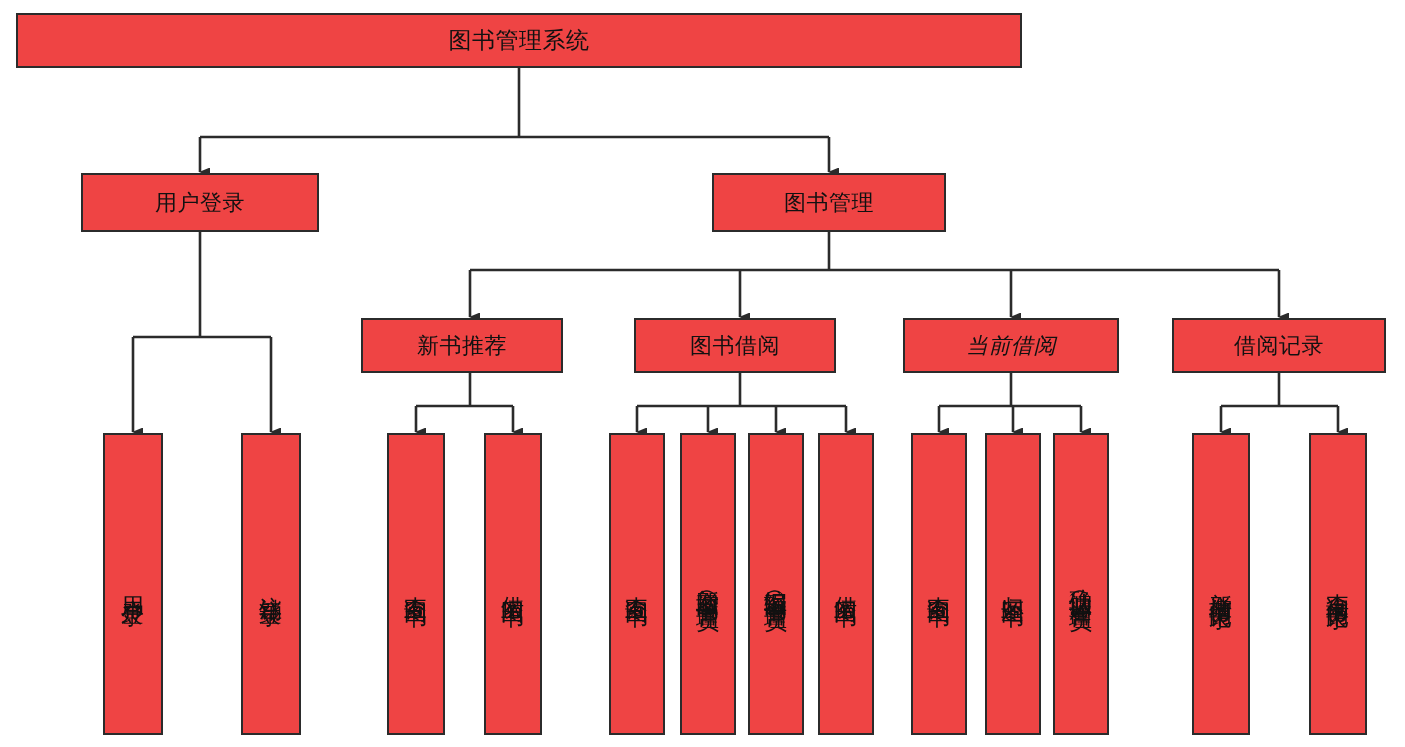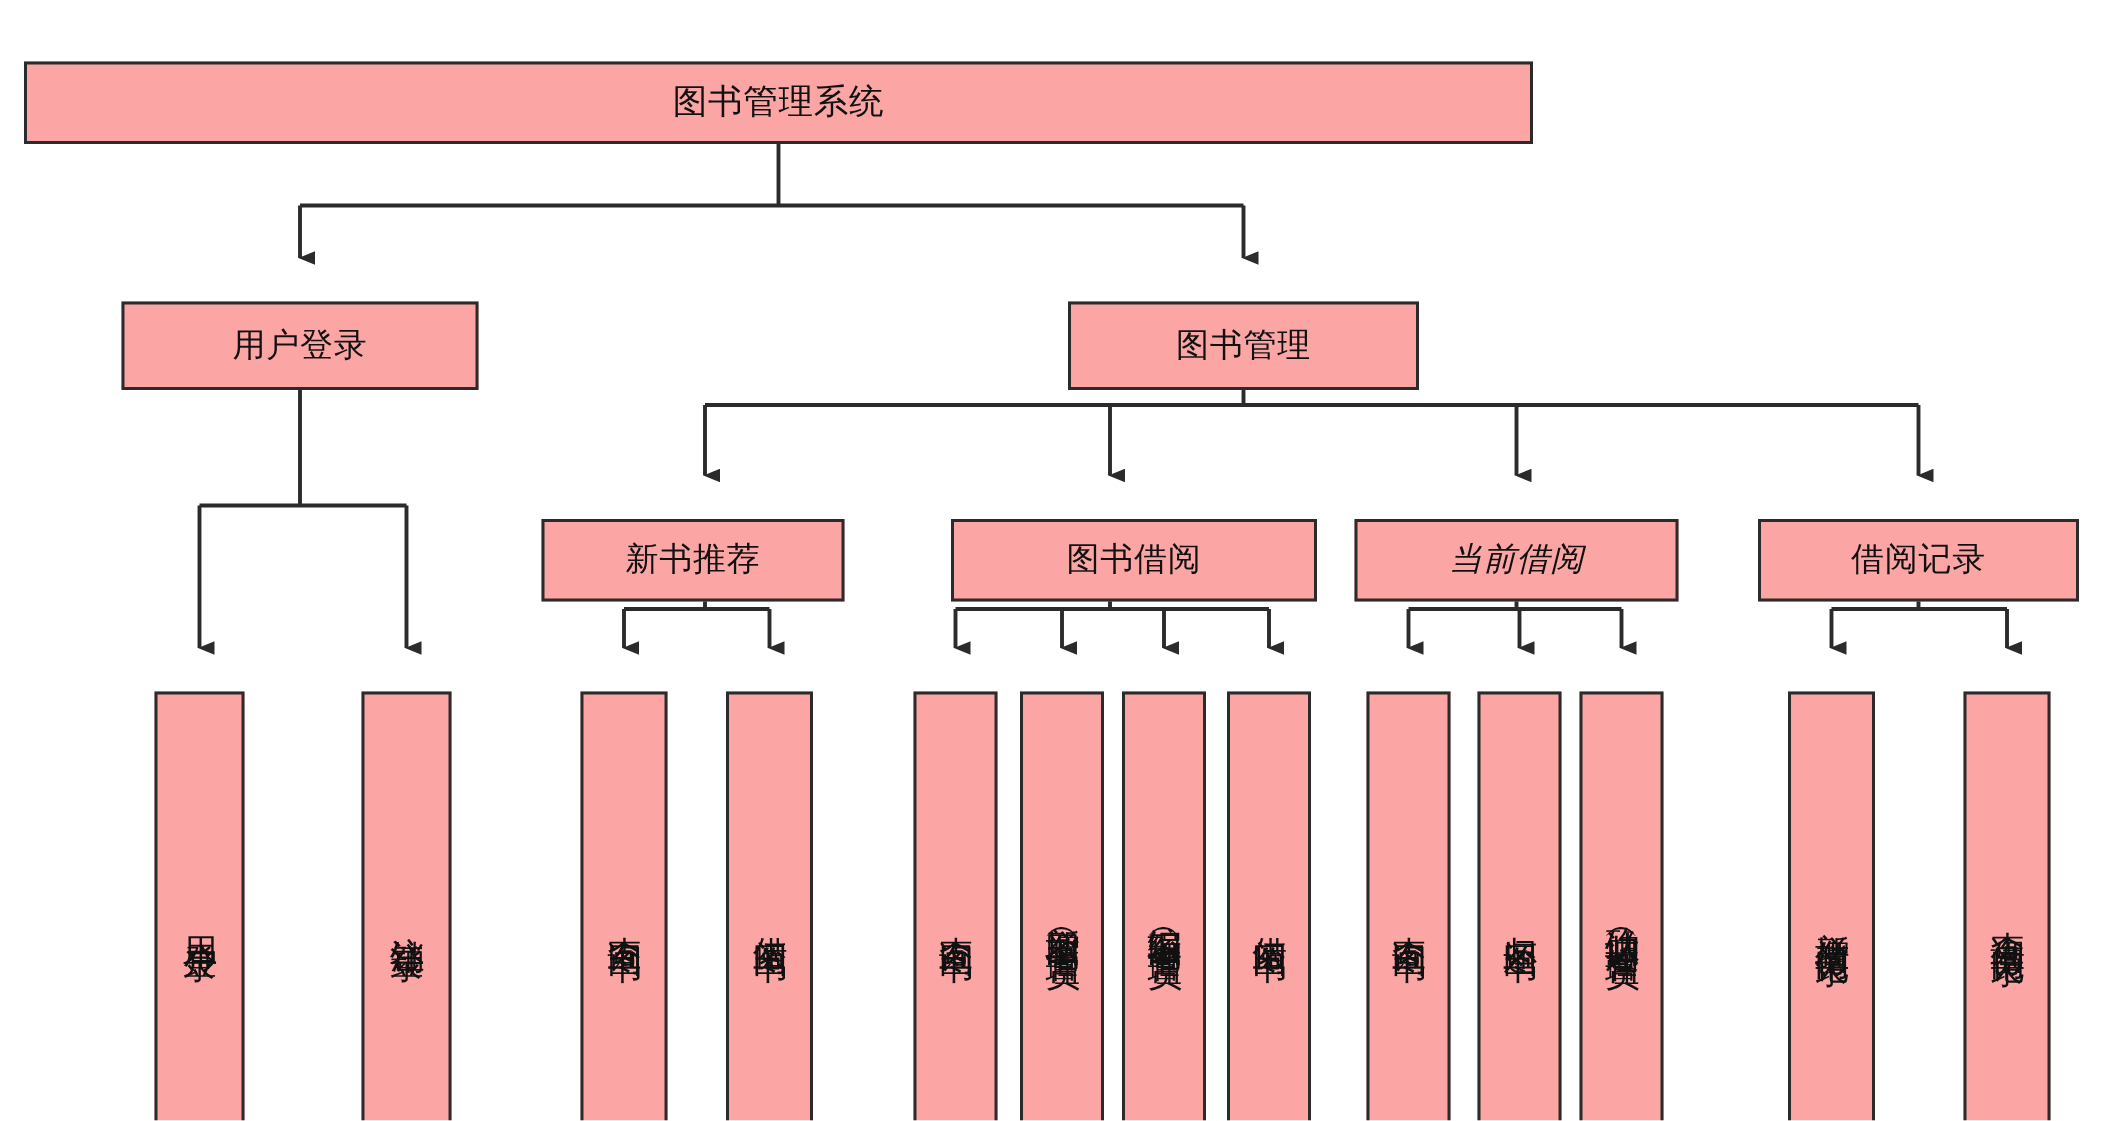--- a/index.html
+++ b/index.html
@@ -22,27 +22,26 @@
     position: absolute;
     left: 0;
     top: 0;
     width: 1405px;
     height: 747px;
     pointer-events: none;
   }
   .node {
     position: absolute;
     box-sizing: border-box;
-    background: #fca5a5;
+    background: #ef4444;
     border: 2.5px solid #2b2b2b;
     display: flex;
     align-items: center;
     justify-content: center;
     color: #111111;
-    margin-top: 28px;
   }
   .node-label {
     display: block;
     text-align: center;
     line-height: 1.18;
     color: #111111;
     letter-spacing: 0.5px;
   }
   
   .node.horiz .node-label {
@@ -130,21 +129,21 @@
       </div>
       <div class="node horiz" style="left: 81px; top: 173px; width: 238px; height: 59px;">
         <span class="node-label">用户登录</span>
       </div>
       <div class="node horiz" style="left: 712px; top: 173px; width: 234px; height: 59px;">
         <span class="node-label">图书管理</span>
       </div>
       <div class="node horiz" style="left: 361px; top: 318px; width: 202px; height: 55px;">
         <span class="node-label">新书推荐</span>
       </div>
-      <div class="node horiz" style="left: 634px; top: 318px; width: 244px; height: 55px;">
+      <div class="node horiz" style="left: 634px; top: 318px; width: 202px; height: 55px;">
         <span class="node-label">图书借阅</span>
       </div>
       <div class="node horiz" style="left: 903px; top: 318px; width: 216px; height: 55px; font-style: italic;">
         <span class="node-label">当前借阅</span>
       </div>
       <div class="node horiz" style="left: 1172px; top: 318px; width: 214px; height: 55px;">
         <span class="node-label">借阅记录</span>
       </div>
       <div class="node vert" style="left: 103px; top: 433px; width: 60px; height: 302px;">
         <span class="node-label">用户登录</span>

